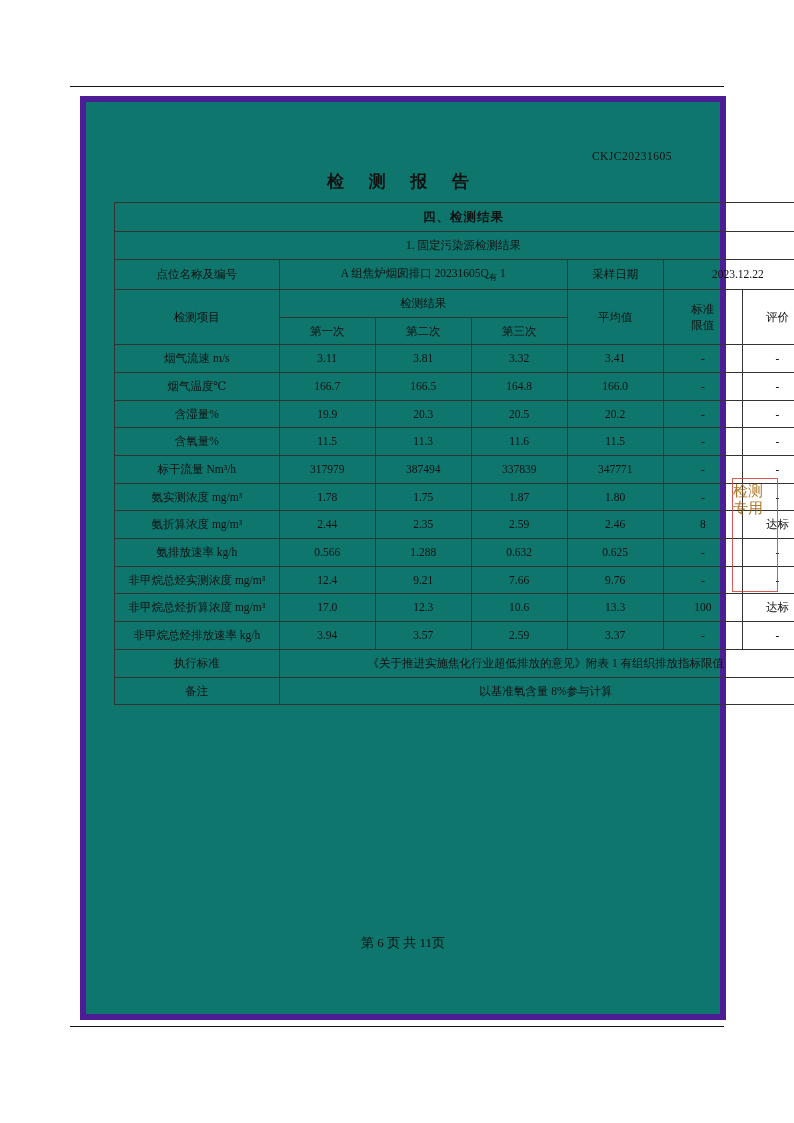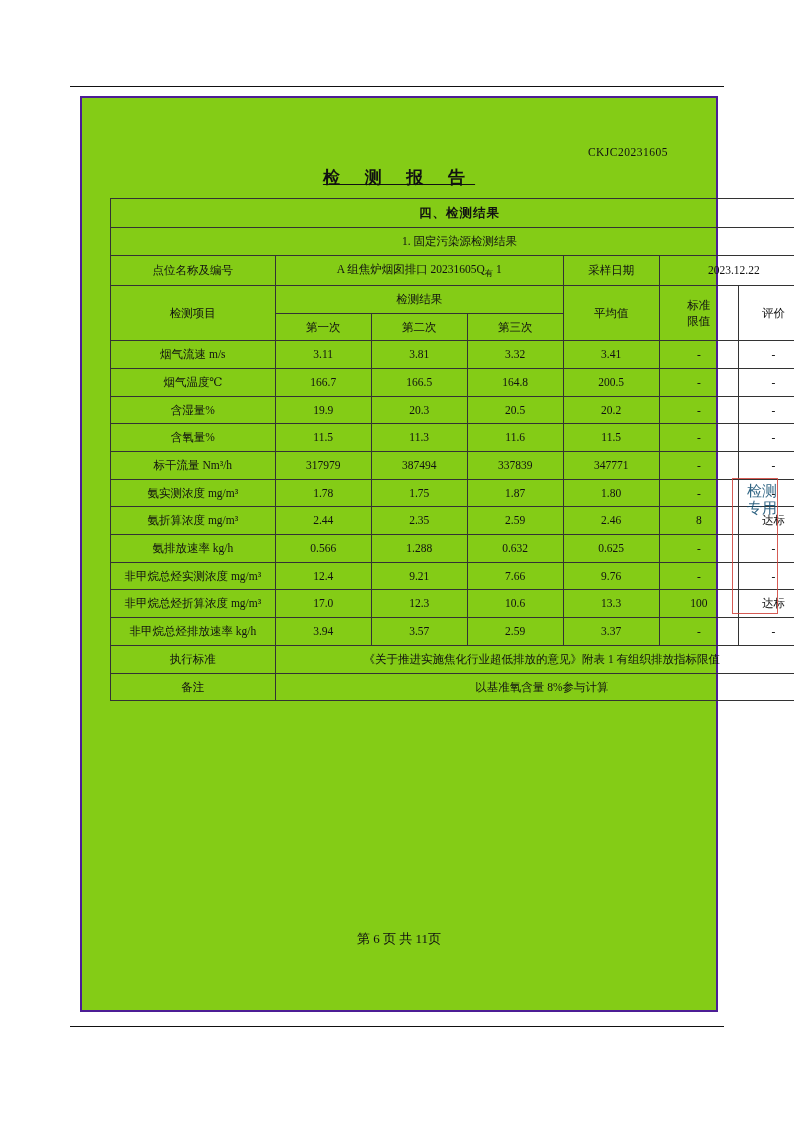--- a/index.html
+++ b/index.html
@@ -41,22 +41,22 @@
     border-bottom: 1px solid #111;
   }
 
   
   .sheet {
     position: absolute;
     top: 96px;
     left: 80px;
     width: 634px;
     height: 912px;
-    border: 2px solid #4c1d95;
-    background: #84cc16;
+    border: 6px solid #4c1d95;
+    background: #0f766e;
   }
 
   .code-line {
     position: absolute;
     top: 48px;
     right: 48px;
     font-size: 11.5px;
     font-family: "Liberation Serif", serif;
     letter-spacing: 0.5px;
   }
@@ -64,21 +64,20 @@
   .report-title {
     position: absolute;
     top: 68px;
     left: 0;
     width: 100%;
     text-align: center;
     font-size: 17px;
     font-weight: bold;
     letter-spacing: 10px;
     font-family: "Liberation Sans", "DejaVu Sans", sans-serif;
-    text-decoration: underline;
   }
 
   table.main {
     position: absolute;
     top: 100px;
     left: 28px;
     width: 699px;
     border-collapse: collapse;
     font-size: 11.5px;
   }
@@ -133,26 +132,26 @@
     font-weight: bold;
     font-family: "Liberation Sans", "DejaVu Sans", sans-serif;
   }
 
   
   .stamp {
     position: absolute;
     top: 478px;
     right: 16px;
     width: 46px;
-    height: 136px;
+    height: 114px;
     border: 1px solid #cf4038;
-    color: #0c4a6e;
+    color: #a16207;
     font-size: 15px;
     line-height: 1.15;
-    text-align: right;
+    text-align: left;
     padding-top: 4px;
     box-sizing: border-box;
     font-family: "Liberation Serif", serif;
     opacity: 0.85;
   }
 </style>
 </head>
 <body>
 
 <div class="page">
@@ -204,21 +203,21 @@
           <td>3.32</td>
           <td>3.41</td>
           <td>-</td>
           <td>-</td>
         </tr>
         <tr>
           <td>烟气温度℃</td>
           <td>166.7</td>
           <td>166.5</td>
           <td>164.8</td>
-          <td>200.5</td>
+          <td>166.0</td>
           <td>-</td>
           <td>-</td>
         </tr>
         <tr>
           <td>含湿量%</td>
           <td>19.9</td>
           <td>20.3</td>
           <td>20.5</td>
           <td>20.2</td>
           <td>-</td>

